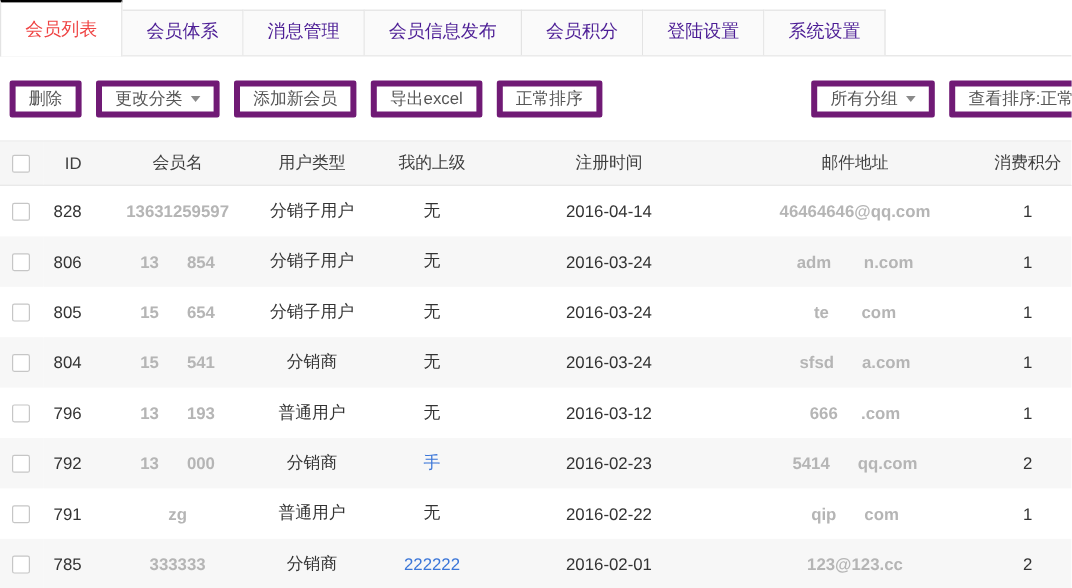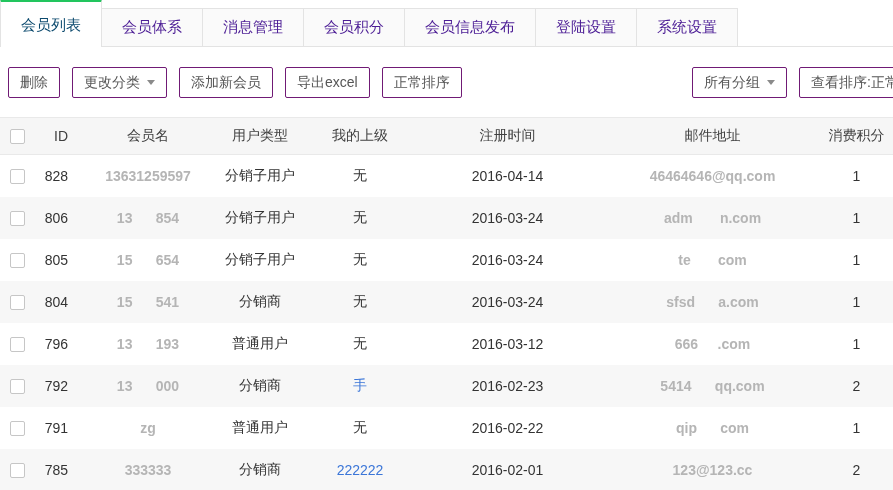--- a/index.html
+++ b/index.html
@@ -29,44 +29,44 @@
     font-size: 15px;
     cursor: pointer;
     white-space: nowrap;
   }
   .tab:first-child { border-left: 1px solid #e3e3e3; }
   .tab.active {
     height: 48px;
     line-height: 45px;
     margin-bottom: -1px;
     background: #fff;
-    border-top: 3px solid #22c55e;
+    border-top: 3px solid #000000;
     border-left: 1px solid #e3e3e3;
     border-right: 1px solid #e3e3e3;
-    color: #0c4a6e;
+    color: #ef4444;
     position: relative;
     z-index: 2;
   }
 
   
   .toolbar {
     display: flex;
     align-items: center;
     gap: 12px;
     padding: 20px 0 0 8px;
     width: 893px;
   }
   .btn {
     display: inline-flex;
     align-items: center;
     gap: 7px;
     height: 31px;
     padding: 0 11px;
     background: #fff;
-    border: 1px solid #701a75;
+    border: 5px solid #701a75;
     border-radius: 2px;
     color: #565656;
     font-size: 14px;
     cursor: pointer;
     white-space: nowrap;
     flex: none;
   }
   .caret {
     width: 0; height: 0;
     border-left: 4px solid transparent;
@@ -121,22 +121,22 @@
   .censored { color: #b5b5b5; white-space: pre; font-weight: bold; }
   .link { color: #3b76d8; cursor: pointer; text-decoration: none; }
 </style>
 </head>
 <body>
 
 <div class="tabstrip" id="tabstrip">
     <div class="tab active">会员列表</div>
     <div class="tab">会员体系</div>
     <div class="tab">消息管理</div>
+    <div class="tab">会员信息发布</div>
     <div class="tab">会员积分</div>
-    <div class="tab">会员信息发布</div>
     <div class="tab">登陆设置</div>
     <div class="tab">系统设置</div>
   </div>
 
 <div class="toolbar">
   <button class="btn">
     <span>删除</span>
   </button>
   <button class="btn">
     <span>更改分类</span>

